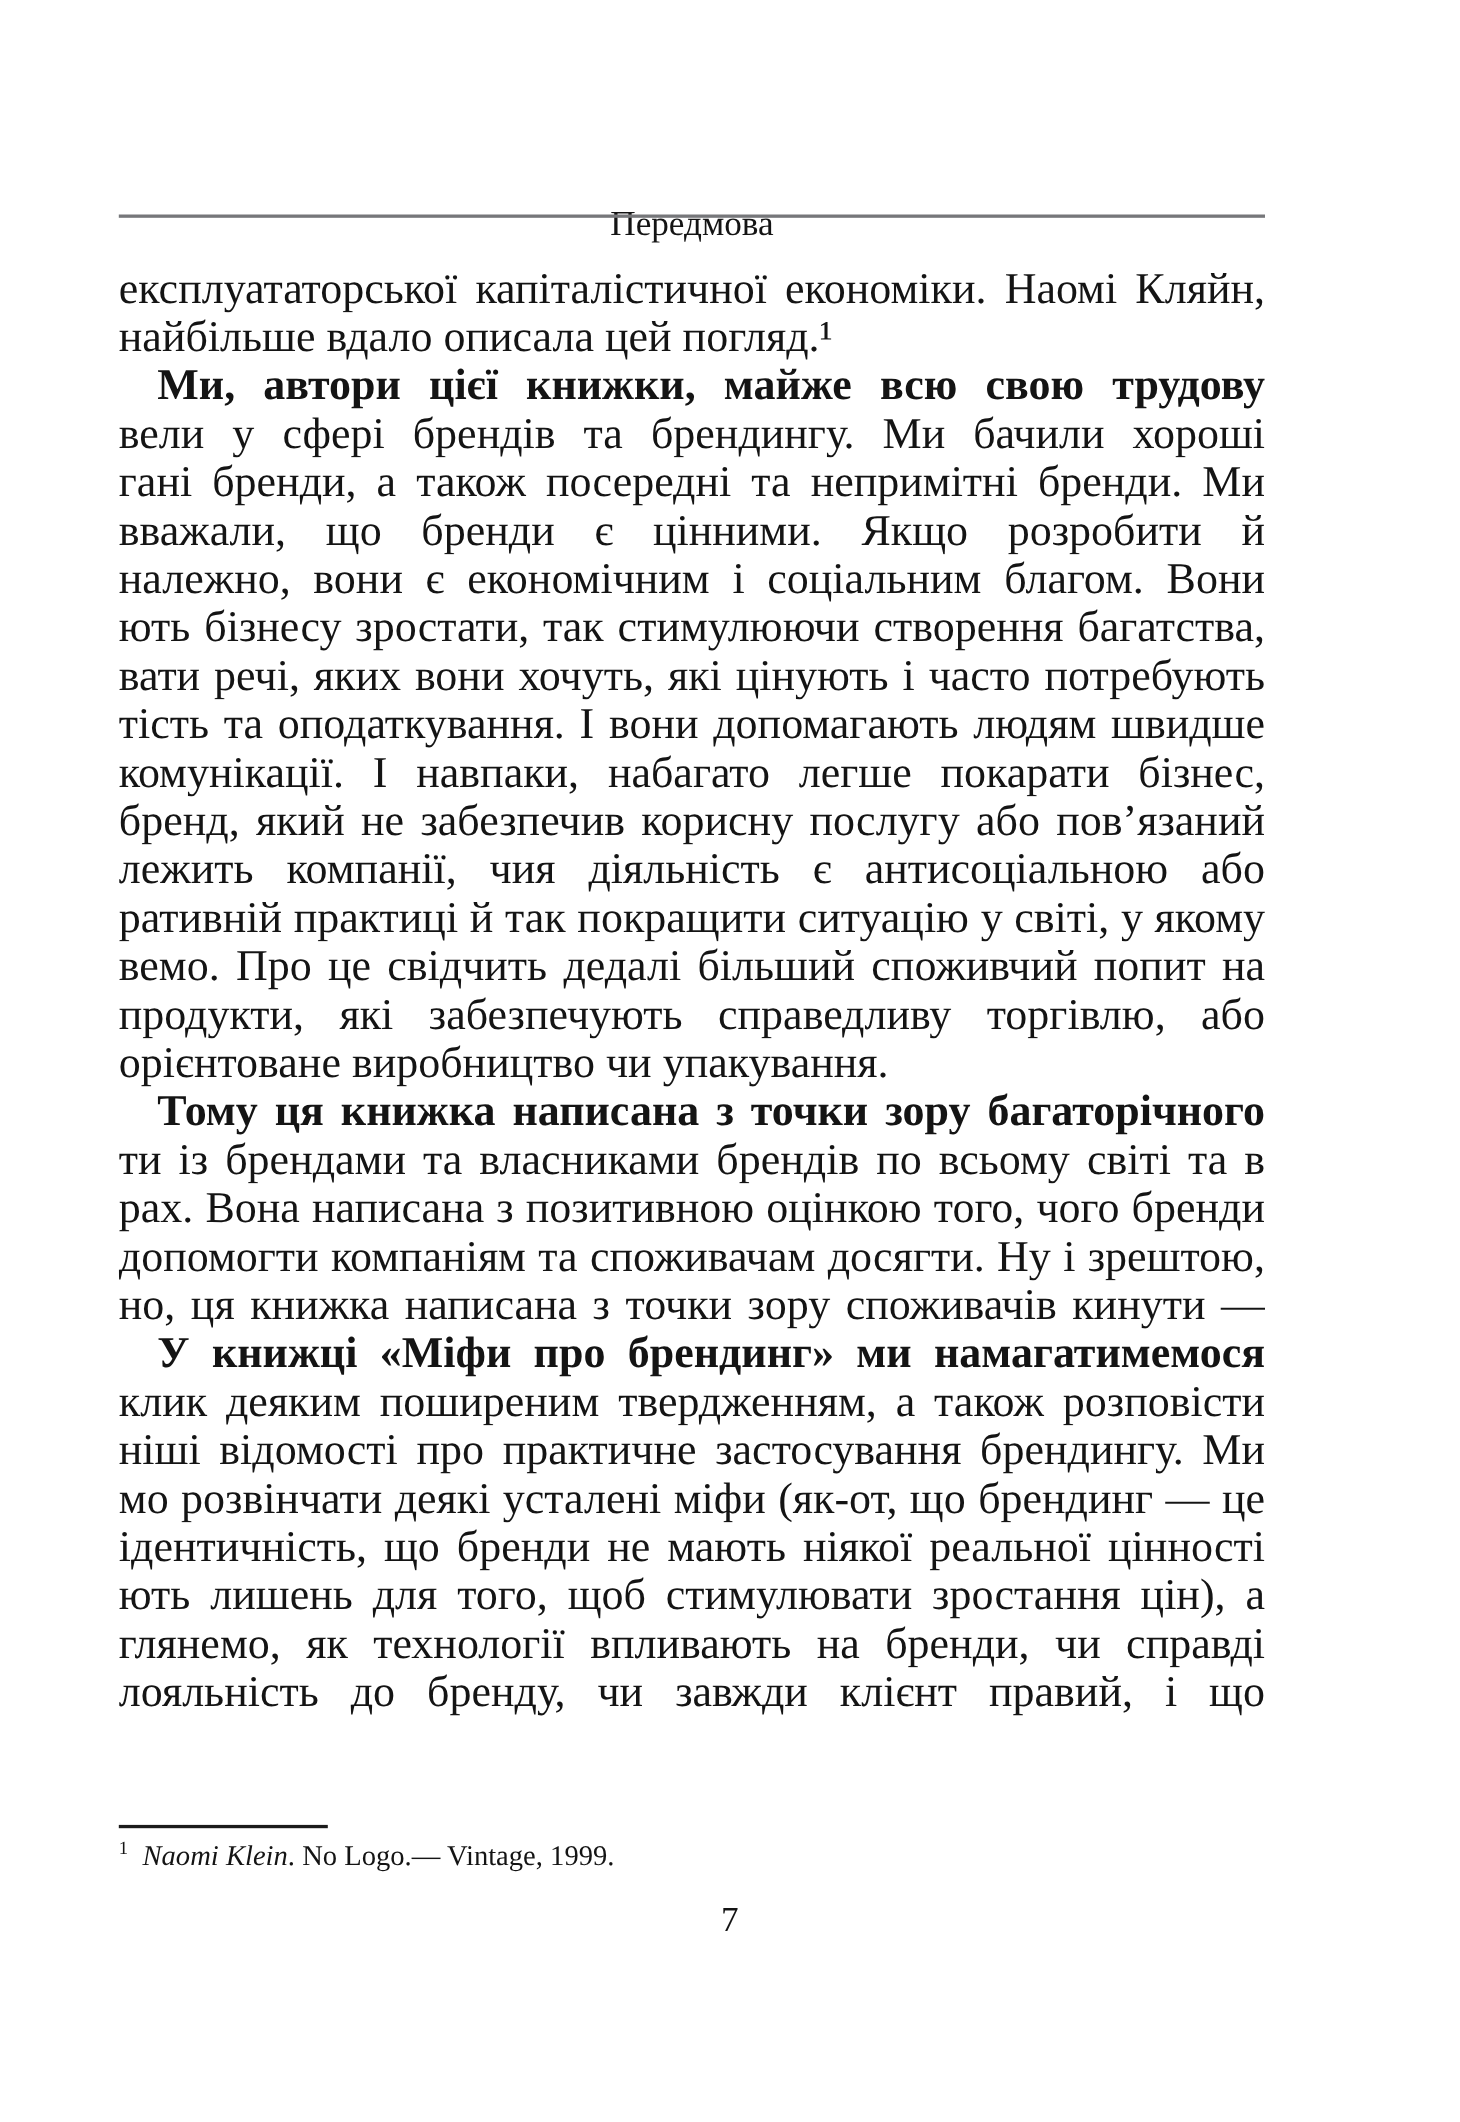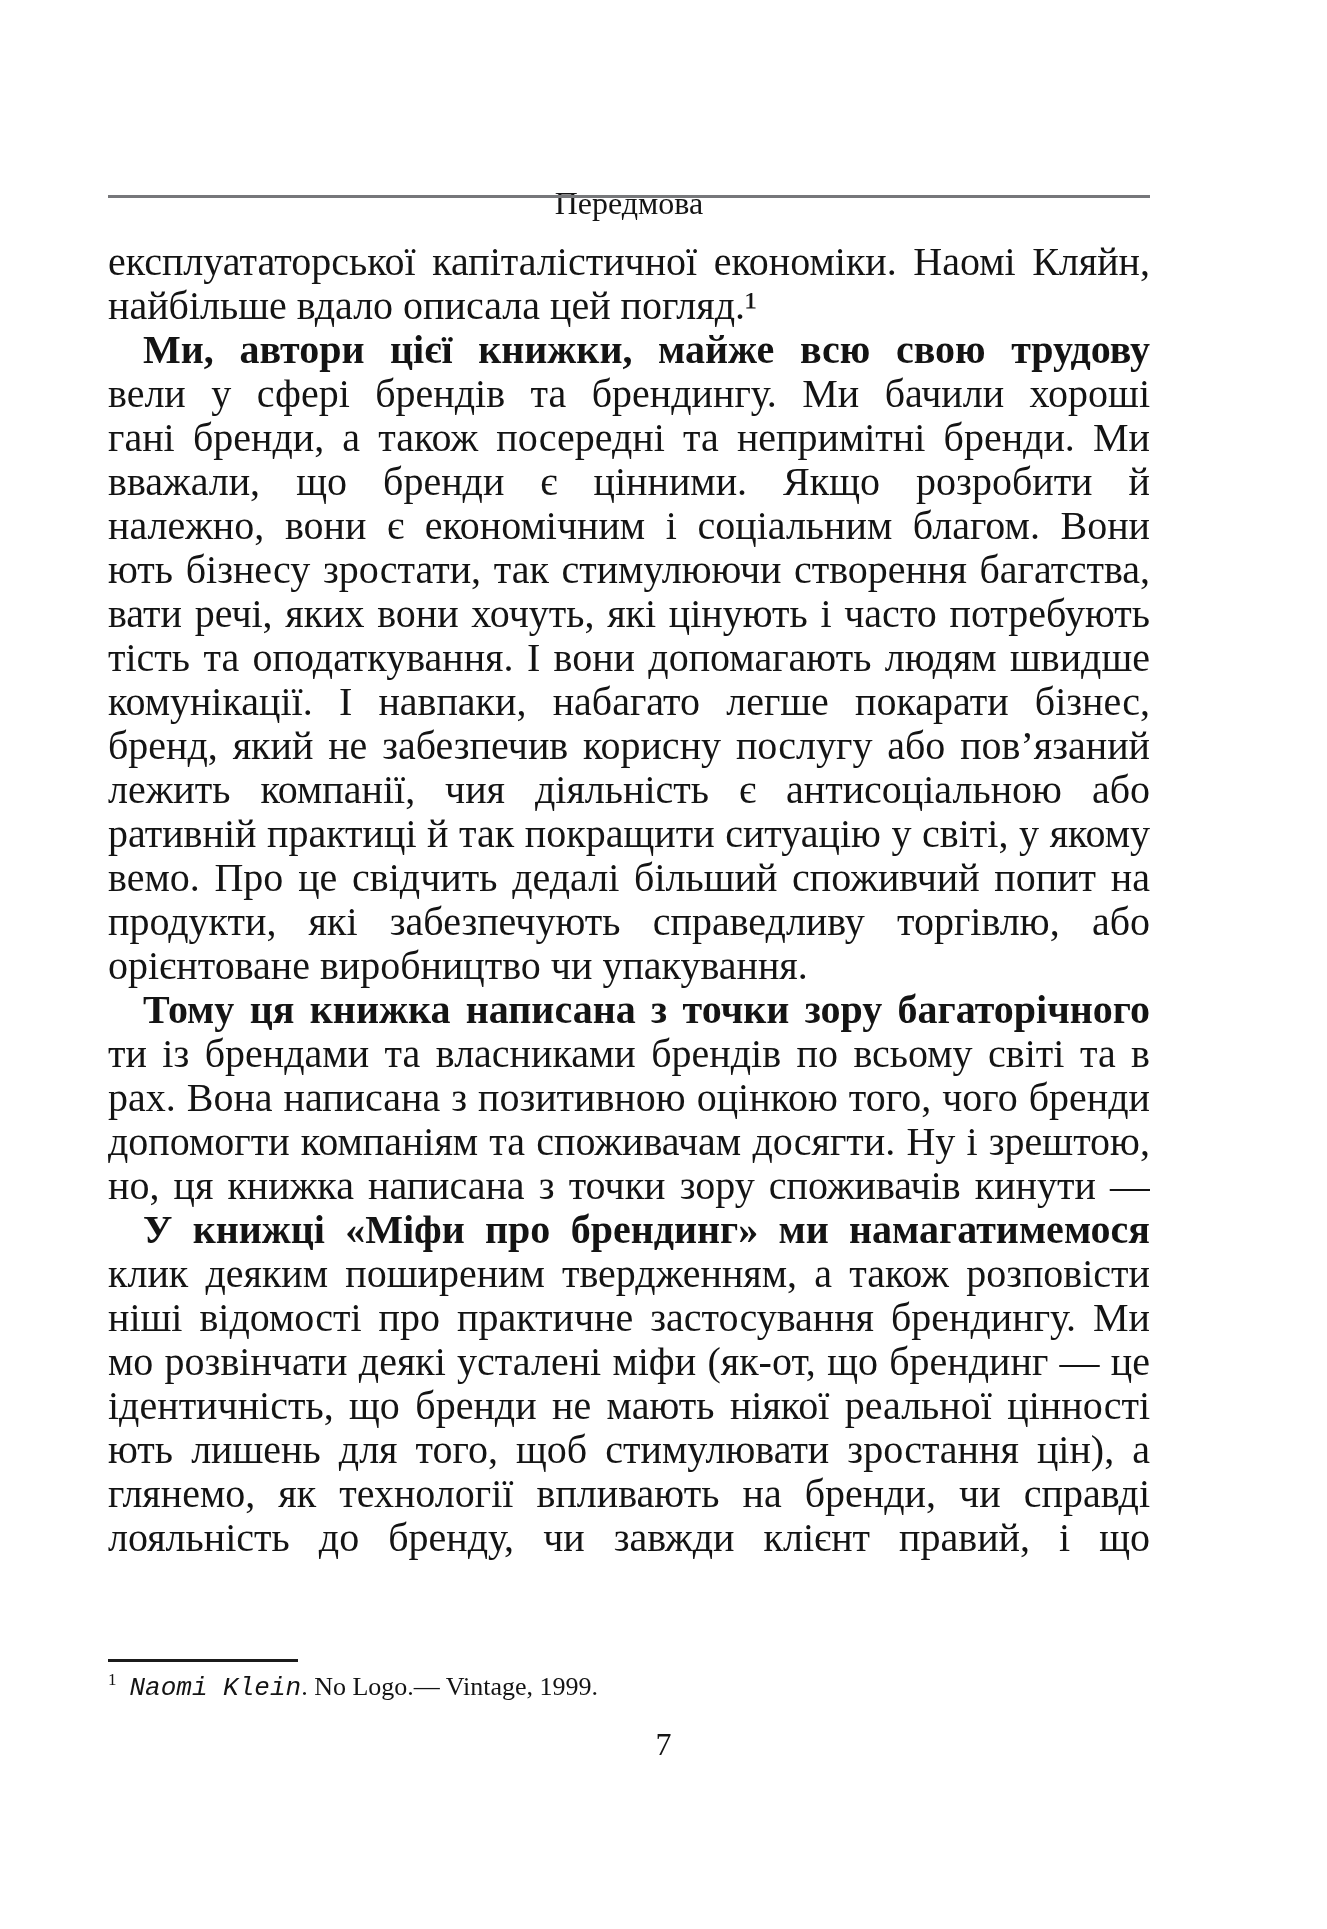--- a/index.html
+++ b/index.html
@@ -44,21 +44,21 @@
     background:var(--footnote-rule);
   }
   .footnote{
     position:absolute;top:1668px;left:108px;width:1042px;
     font-size:26px;line-height:38px;
   }
   .fn-marker{
     font-size:17px;vertical-align:super;line-height:0;
     margin-right:13px;
   }
-  .fn-author{font-style:italic;font-family:Liberation Mono, monospace;}
+  .fn-author{font-style:italic;}
   .page-number{
     position:absolute;top:1722px;left:0;width:1327px;
     text-align:center;font-size:32px;line-height:44px;
   }
 </style>
 </head>
 <body>
 
 <div class="page">
 

